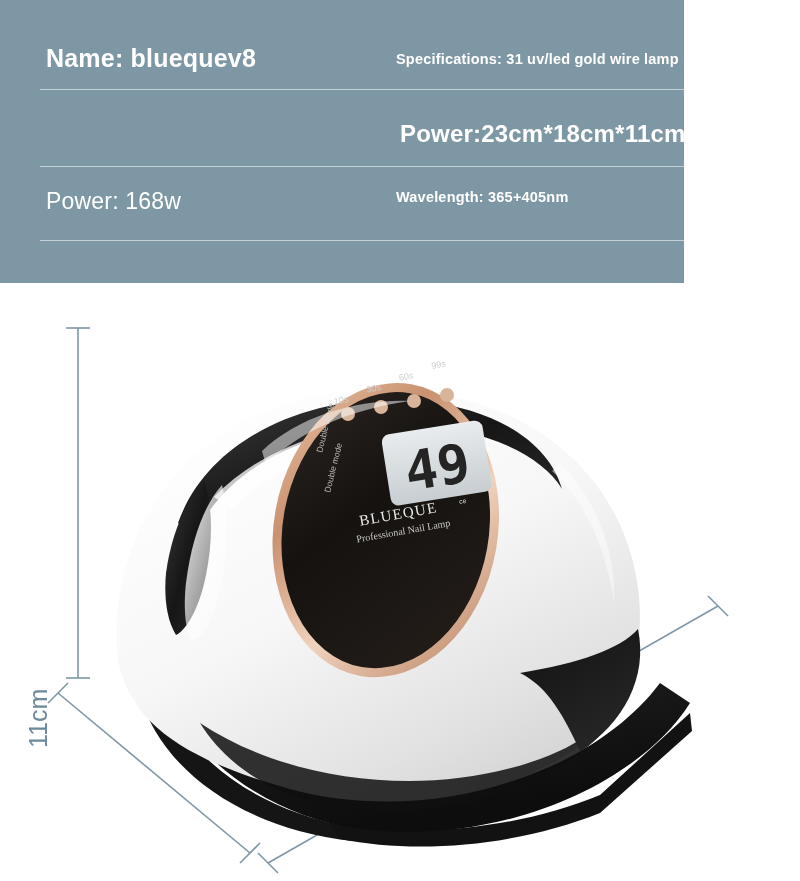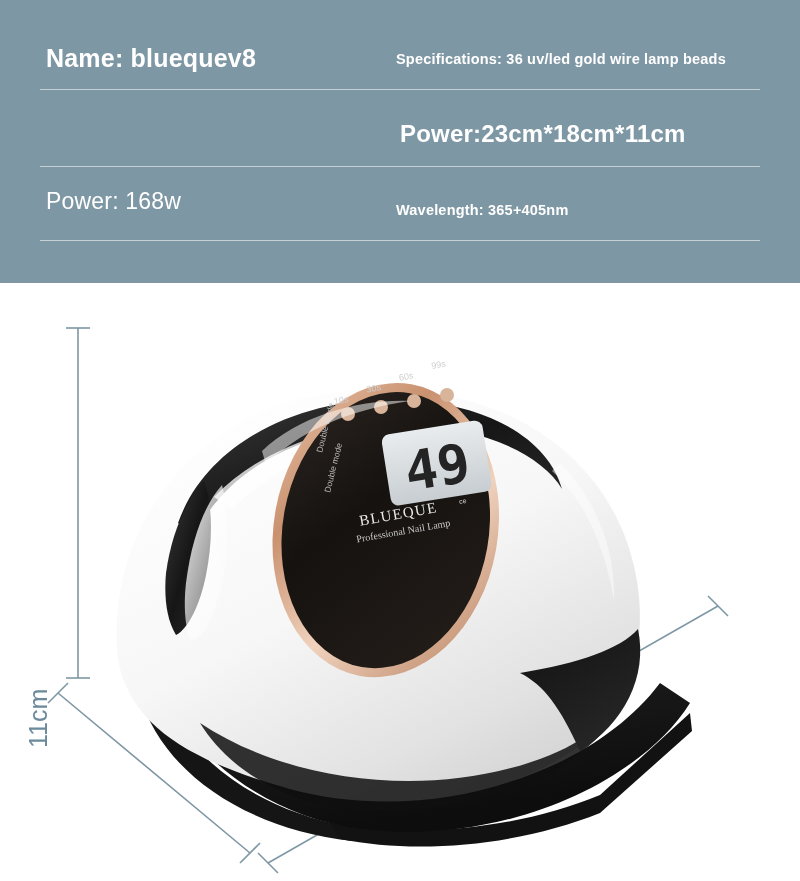--- a/index.html
+++ b/index.html
@@ -13,21 +13,21 @@
     font-family: "Liberation Sans", sans-serif;
     overflow: hidden;
     position: relative;
   }
 
   
   .spec-panel {
     position: absolute;
     left: 0;
     top: 0;
-    width: 800px;
+    width: 684px;
     height: 283px;
     background: #7e97a4;
     box-sizing: border-box;
   }
   .spec-row {
     position: absolute;
     left: 40px;
     width: 720px;
     height: 1px;
     background: rgba(255,255,255,0.55);
@@ -67,21 +67,21 @@
     font-weight: bold;
   }
   .power-text {
     left: 46px;
     top: 188px;
     font-size: 23px;
     font-weight: normal;
   }
   .wavelength-text {
     left: 396px;
-    top: 202px;
+    top: 189px;
     font-size: 14.5px;
     font-weight: bold;
   }
 
   
   .photo-area {
     position: absolute;
     left: 0;
     top: 283px;
     width: 800px;
@@ -111,21 +111,21 @@
 </style>
 </head>
 <body>
 
 <div class="spec-panel">
   <div class="spec-row rule-1"></div>
   <div class="spec-row rule-2"></div>
   <div class="spec-row rule-3"></div>
 
   <div class="spec-text name-text">Name: bluequev8</div>
-  <div class="spec-text specs-text">Specifications: 36 uv/led gold wire lamp beads</div>
+  <div class="spec-text specs-text">Specifications: 31 uv/led gold wire lamp beads</div>
   <div class="spec-text size-text">Power:23cm*18cm*11cm</div>
   <div class="spec-text power-text">Power: 168w</div>
   <div class="spec-text wavelength-text">Wavelength: 365+405nm</div>
 </div>
 
 <div class="photo-area">
 
   <svg class="photo-svg" width="800" height="598" viewBox="0 0 800 598">
     <defs>
       <linearGradient id="bodyGrad" x1="0.2" y1="0" x2="0.85" y2="1">

